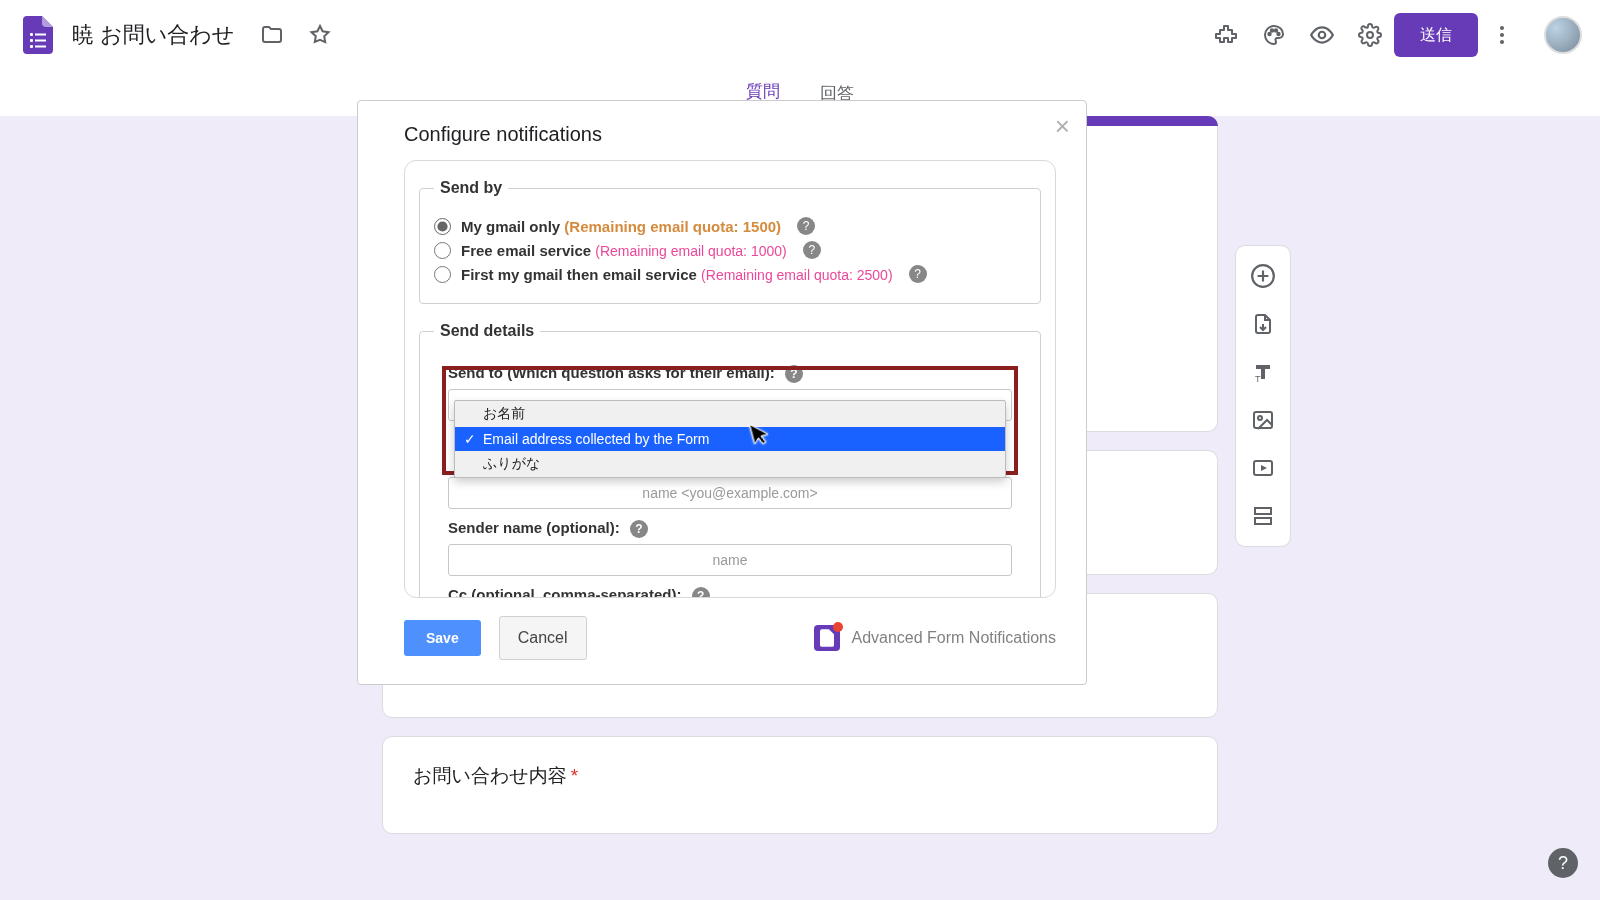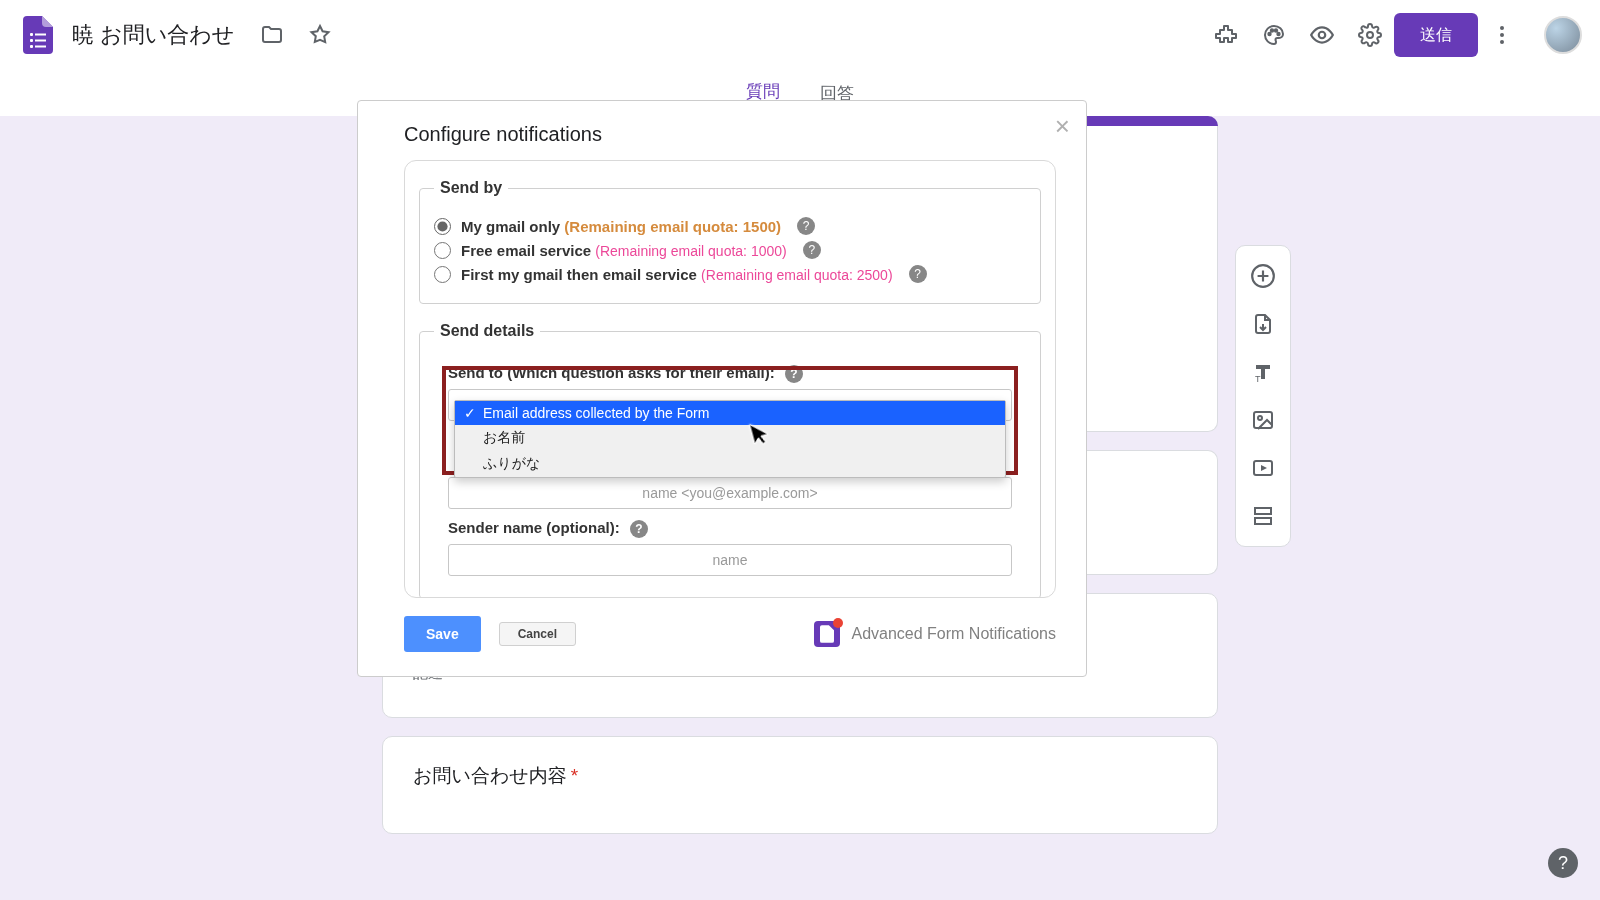--- a/index.html
+++ b/index.html
@@ -61,21 +61,21 @@
 .highlight-box { position:absolute; left:-6px; right:-6px; top:2px; height:109px; border:4px solid #8b1f1f; pointer-events:none; }
 .drop-list { position:absolute; left:6px; right:6px; top:36px; background:#f0f0f0; border:1px solid #bcbcbc; border-radius:2px; box-shadow: 0 4px 10px rgba(0,0,0,.2); z-index:3; }
 .drop-item { padding:4px 12px 4px 28px; font-size:14px; color:#222; position:relative; cursor:pointer; }
 .drop-item.selected { background:#1a62ff; color:#fff; }
 .drop-item.selected::before { content:"✓"; position:absolute; left:9px; top:4px; }
 .cursor-arrow { position:absolute; left:303px; top:56px; font-size:22px; color:#000; z-index:4; transform: rotate(-15deg); pointer-events:none; }
 .cursor-arrow svg { filter: drop-shadow(0 0 1px #fff); }
 
 .modal-footer { display:flex; align-items:center; padding: 18px 30px 24px; }
 .btn-save { background:#4d90fe; color:#fff; border:none; border-radius:3px; height:36px; padding:0 22px; font-size:14px; font-weight:600; margin-right:18px; cursor:pointer; }
-.btn-cancel { background:#f5f5f5; color:#444; border:1px solid #d0d0d0; border-radius:3px; height:24px; padding:0 18px; font-size:12px; font-weight:700; cursor:pointer; }
+.btn-cancel { background:#f5f5f5; color:#444; border:1px solid #d0d0d0; border-radius:3px; height:44px; padding:0 18px; font-size:16px; font-weight:400; cursor:pointer; }
 .footer-right { margin-left:auto; display:flex; align-items:center; gap:11px; font-size:16px; color:#818181; }
 .afn-badge { width:26px; height:26px; border-radius:4px; background:#673ab7; display:flex; align-items:center; justify-content:center; position:relative; }
 .afn-badge::after{ content:""; position:absolute; right:-3px; top:-3px; width:10px; height:10px; border-radius:50%; background:#ea4335; }
 
 
 .gh-help { position:absolute; right:22px; bottom:22px; width:30px; height:30px; border-radius:50%; background:#5f6368; color:#fff; display:flex; align-items:center; justify-content:center; font-size:18px; cursor:pointer; }
 </style>
 </head>
 <body>
 
@@ -244,42 +244,45 @@
       </fieldset>
 
       <fieldset style="padding-bottom:22px;">
         <legend>Send details</legend>
 
         <div class="drop-zone">
           <div class="fld-label"><span>Send to (Which question asks for their email):</span> <span class="help-q">?</span></div>
           <input class="txt-input" readonly="" style="">
           <div class="highlight-box"></div>
           <div class="drop-list">
+            <div class="drop-item">お名前</div>
             <div class="drop-item selected">Email address collected by the Form</div>
-            <div class="drop-item">お名前</div>
             <div class="drop-item">ふりがな</div>
           </div>
           <div class="cursor-arrow">
             <svg width="20" height="26" viewBox="0 0 20 26">
                 <path d="M2 2l0 20 5-5 3 7 3-1-3-7 7 0z" fill="#000" stroke="#fff" stroke-width="1"></path>
               </svg>
           </div>
         </div>
 
         <div style="height:56px;"></div>
 
         <div style="margin: 0 14px;">
           <input class="txt-input" placeholder="name &lt;you@example.com&gt;" style="">
         </div>
 
         <div style="margin: 0 14px;">
           <div class="fld-label"><span>Sender name (optional):</span> <span class="help-q">?</span></div>
           <input class="txt-input" placeholder="name" style="">
         </div>
 
+        <div style="margin: 0 14px;">
+          <div class="fld-label"><span>Cc (optional, comma-separated):</span> <span class="help-q">?</span></div>
+        </div>
       </fieldset>
     </div>
   </div>
 
   <div class="modal-footer">
     <button class="btn-save">Save</button>
     <button class="btn-cancel">Cancel</button>
     <div class="footer-right">
       <div class="afn-badge">
         <svg width="14" height="18" viewBox="0 0 30 38">

